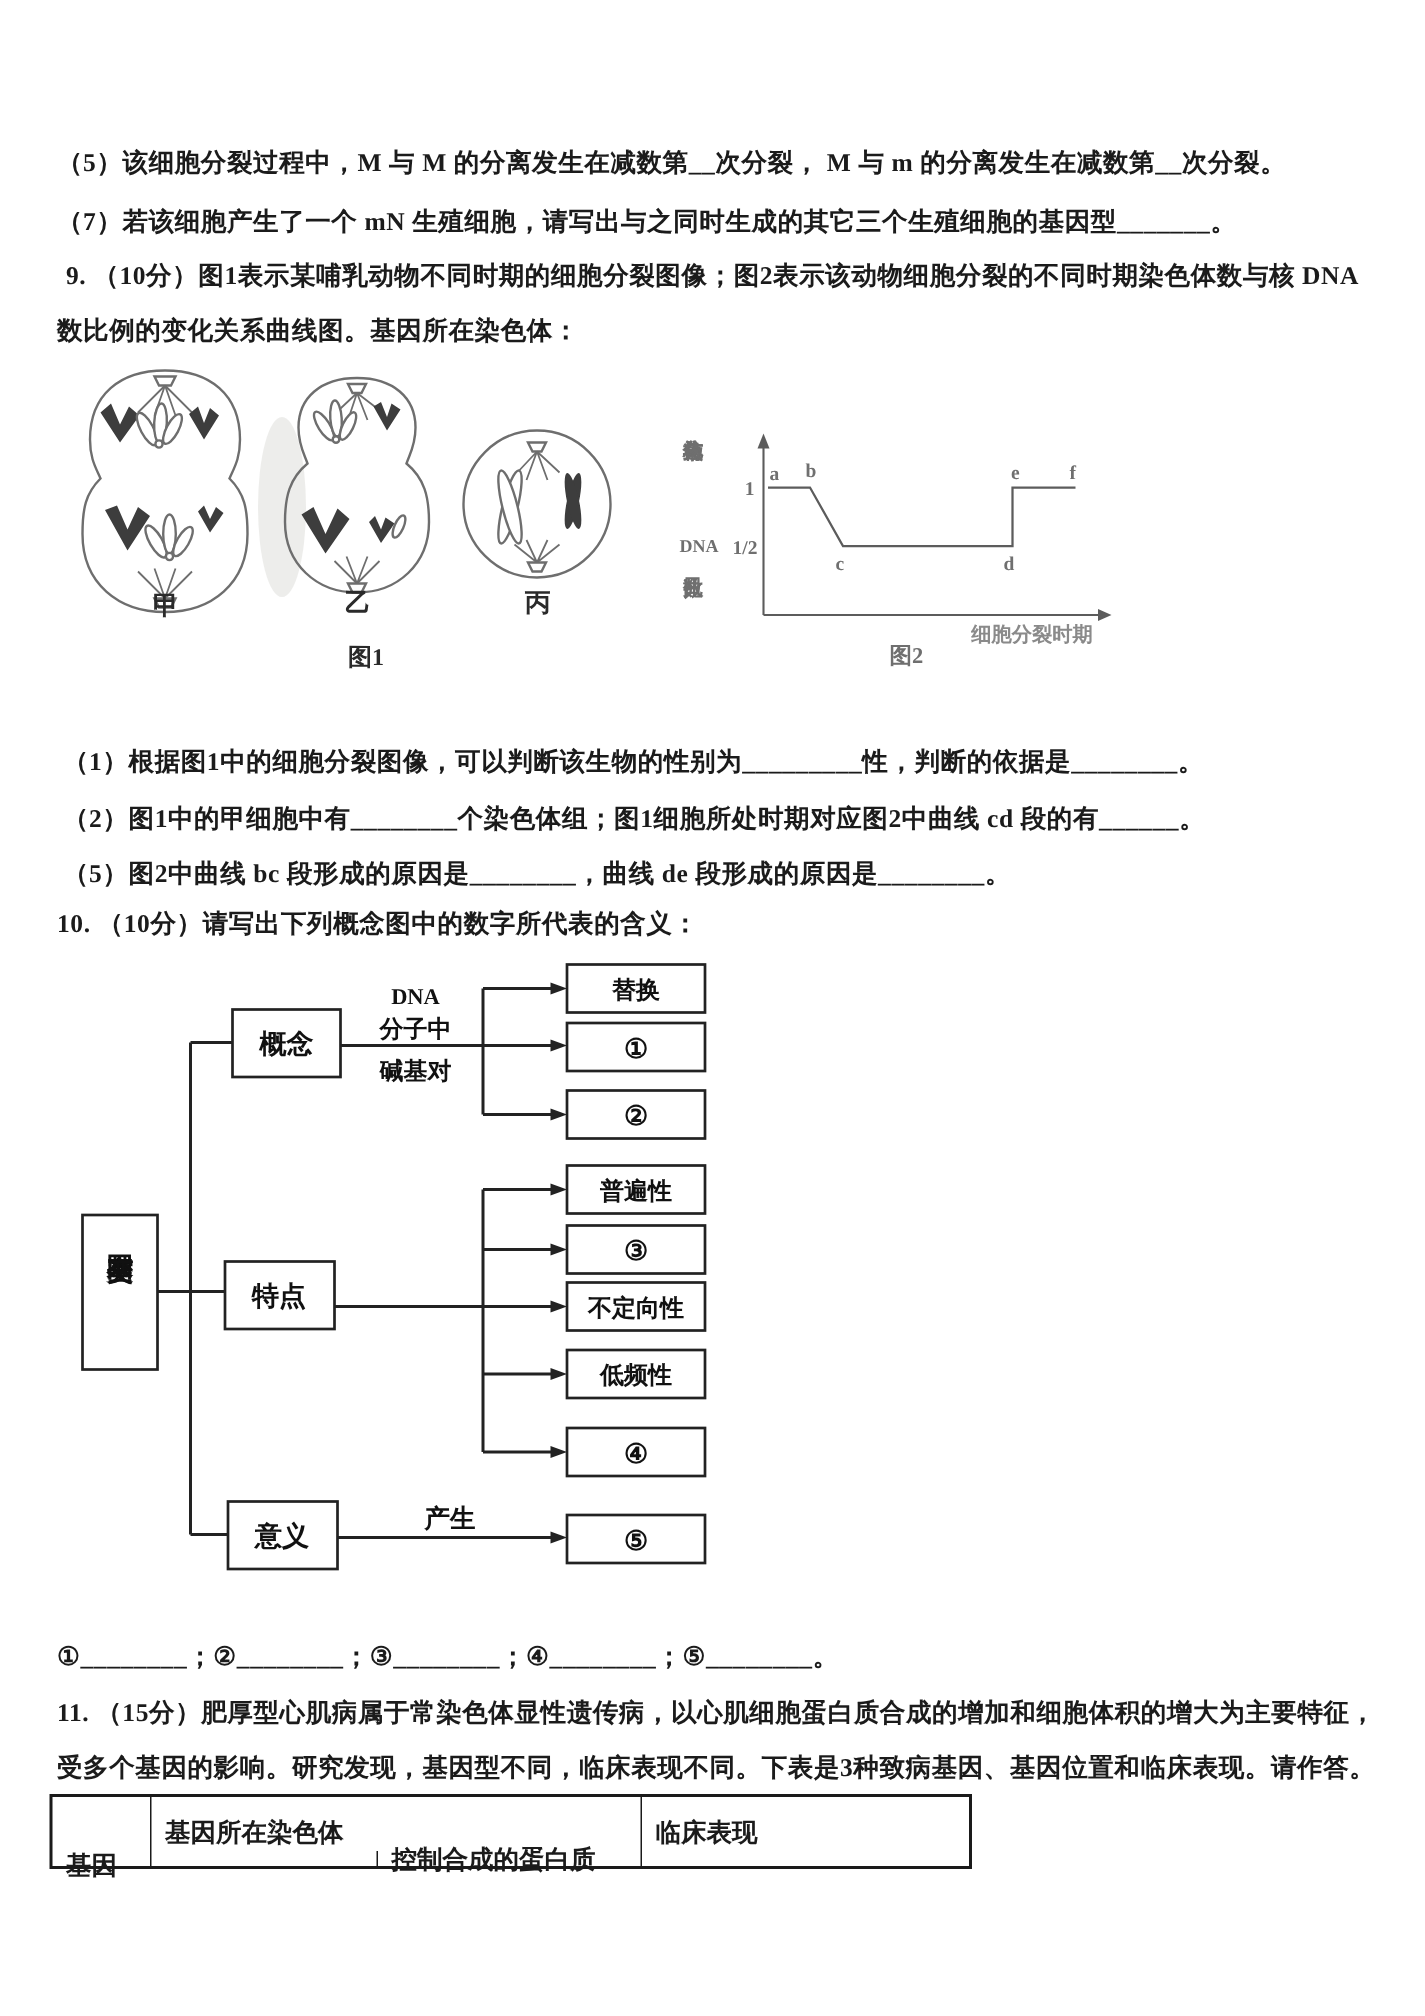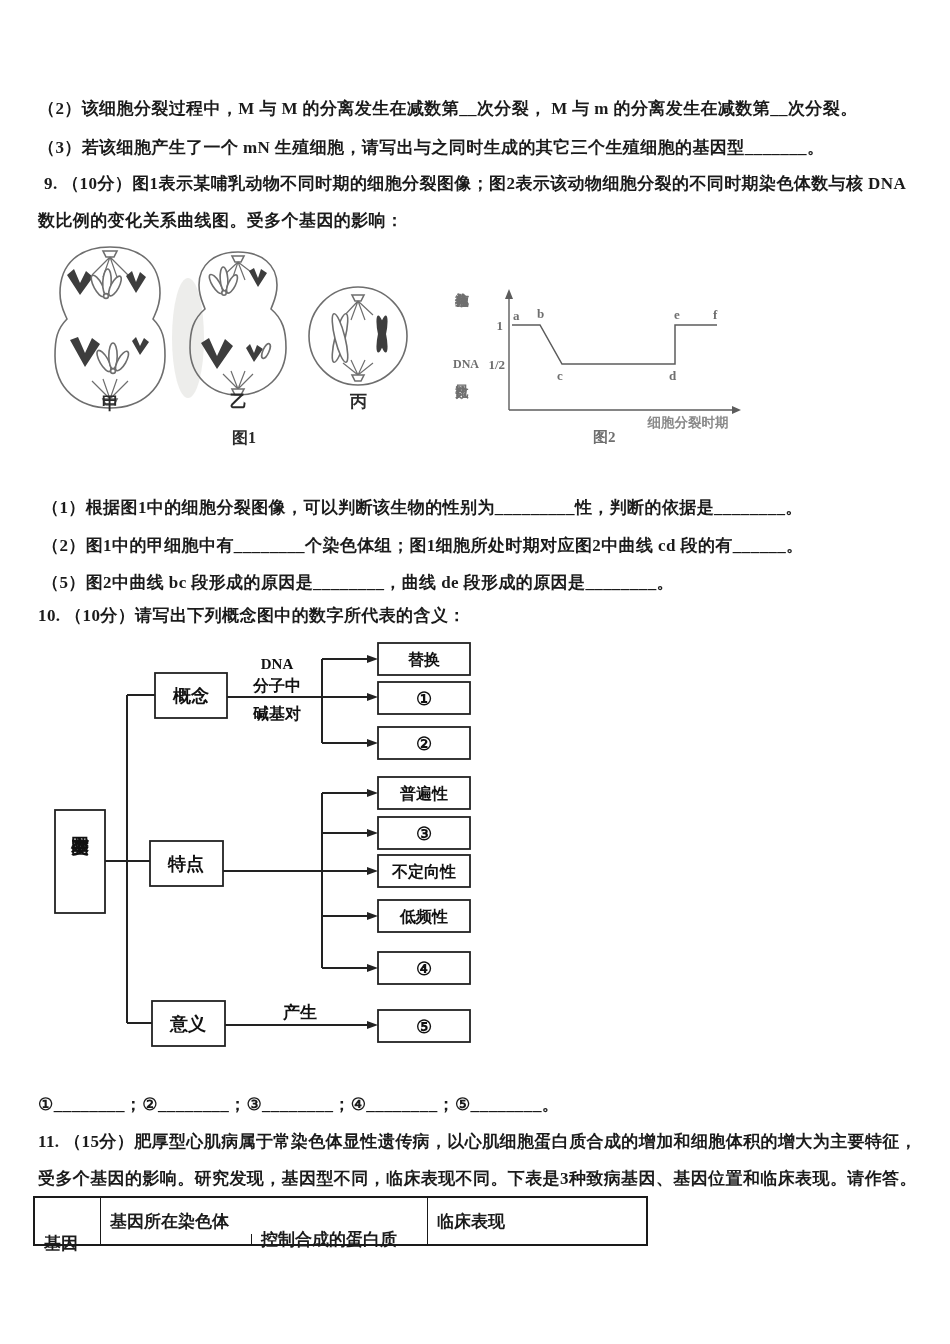--- a/index.html
+++ b/index.html
@@ -34,24 +34,24 @@
     padding-left:9px; font-size:17px;
     border-left:1.6px solid #1a1a1a;
     white-space:nowrap;
   }
   .qtable .cell:first-child { border-left:none; }
   .c1{width:65px;margin-top:44px;} .c2{width:151px;font-family:Liberation Mono, monospace;} .c3{width:176px;margin-top:36px;} .c4{width:219px;}
 </style>
 </head>
 <body>
 
-<div class="tline" style="top:97px">（2）该细胞分裂过程中，M 与 M 的分离发生在减数第__次分裂， M 与 m 的分离发生在减数第__次分裂。</div>
-<div class="tline" style="top:136px">（3）若该细胞产生了一个 mN 生殖细胞，请写出与之同时生成的其它三个生殖细胞的基因型_______。</div>
+<div class="tline" style="top:97px">（5）该细胞分裂过程中，M 与 M 的分离发生在减数第__次分裂， M 与 m 的分离发生在减数第__次分裂。</div>
+<div class="tline" style="top:136px">（7）若该细胞产生了一个 mN 生殖细胞，请写出与之同时生成的其它三个生殖细胞的基因型_______。</div>
 <div class="tline qnum" style="top:172px">9. （10分）图1表示某哺乳动物不同时期的细胞分裂图像；图2表示该动物细胞分裂的不同时期染色体数与核 DNA</div>
-<div class="tline" style="top:209px">数比例的变化关系曲线图。受多个基因的影响：</div>
+<div class="tline" style="top:209px">数比例的变化关系曲线图。基因所在染色体：</div>
 
 <svg style="position:absolute;left:40px;top:243px" width="420" height="205" viewBox="0 0 420 205">
 
   <ellipse cx="148" cy="95" rx="16" ry="60" fill="#e6e6e2" opacity="0.7"></ellipse>
 
   <g stroke="#6e6e6e" fill="none" stroke-width="1.6">
     <path d="M20,50 C20,20 40,4 70,4 C100,4 120,20 120,50 C120,63 116,69 113,76 C123,86 125,96 125,113 C125,146 101,165 70,165 C39,165 15,146 15,113 C15,96 17,86 27,76 C24,69 20,63 20,50 Z"></path>
 
     <path d="M63,8 L77,8 L74,14 L66,14 Z" fill="#fff"></path>
     <path d="M70,14 L52,32 M70,14 L63,34 M70,14 L77,34 M70,14 L88,32" stroke-width="1.2"></path>

